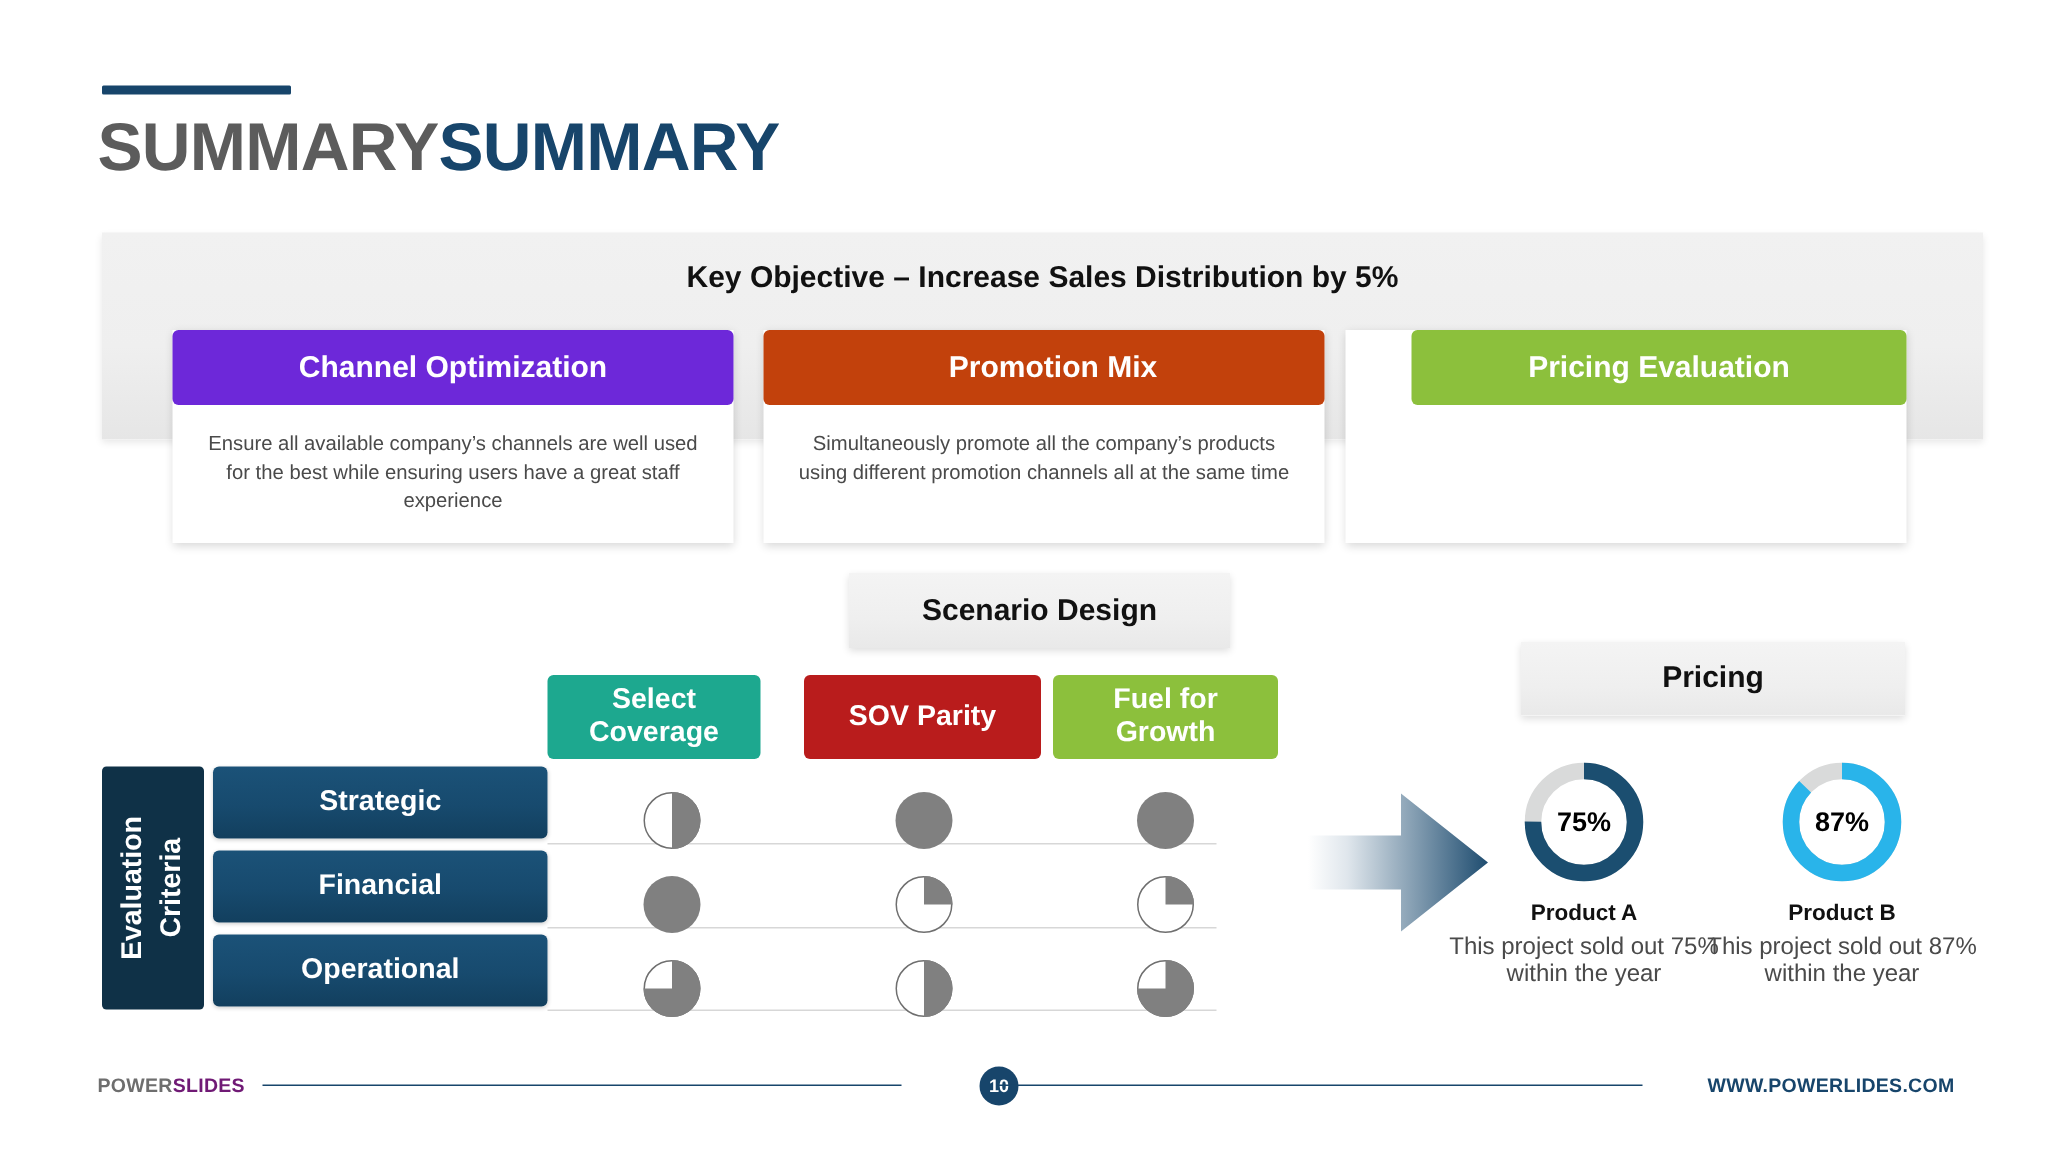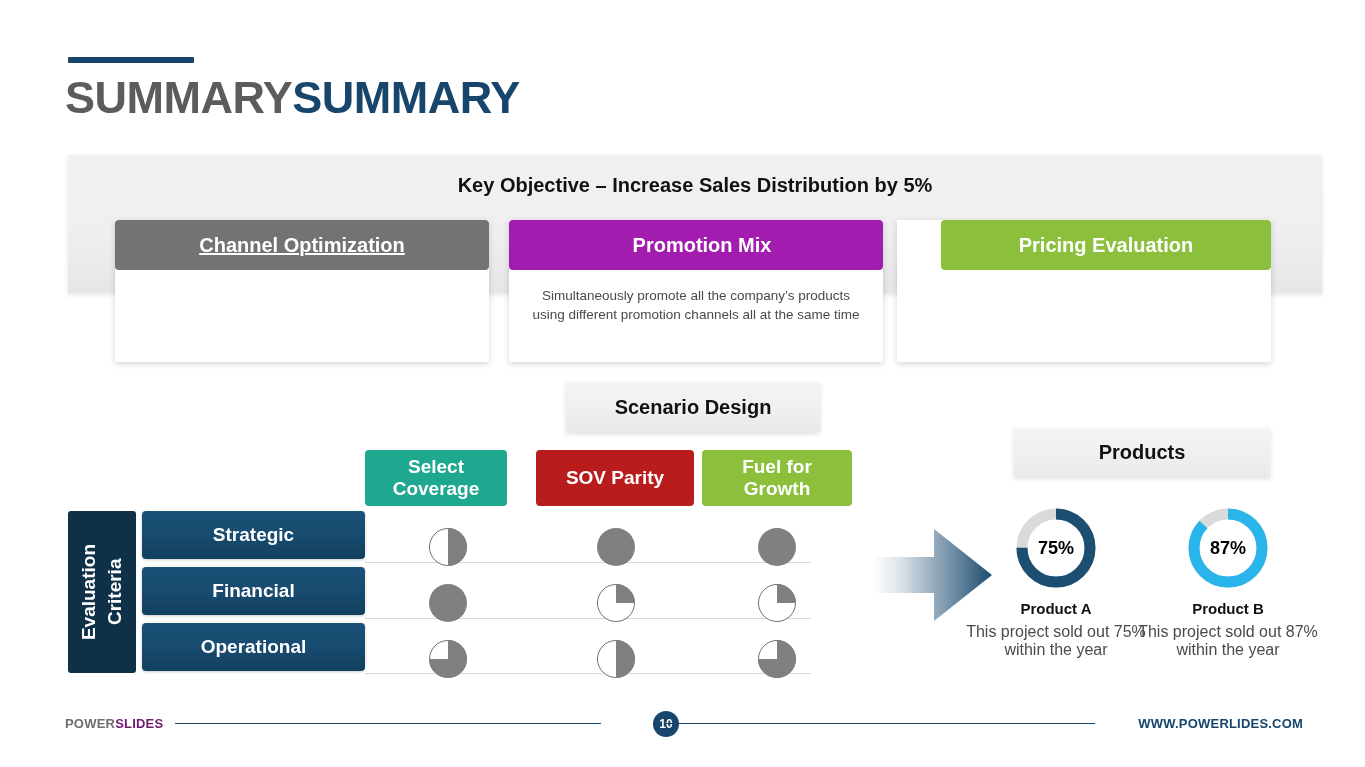--- a/index.html
+++ b/index.html
@@ -173,24 +173,25 @@
 
   <div class="title-rule"></div>
   <div class="page-title">
     <span class="t1">SUMMARY</span><span class="t2">SUMMARY</span>
   </div>
 
   <div class="objective-panel"></div>
   <div class="objective-title">Key Objective – Increase Sales Distribution by 5%</div>
 
   <div class="card c1">
-    <div class="card-head" style="background: #737373; text-decoration: underline;">Channel Optimization</div>
+    <div class="card-head" style="background: #6d28d9;">Channel Optimization</div>
+    <div class="card-body">Ensure all available company’s channels are well used for the best while ensuring users have a great staff experience</div>
   </div>
   <div class="card c2">
-    <div class="card-head" style="background: #a21caf; padding-left: 12px;">Promotion Mix</div>
+    <div class="card-head" style="background: #c2410c; padding-left: 12px;">Promotion Mix</div>
     <div class="card-body">Simultaneously promote all the company’s products using different promotion channels all at the same time</div>
   </div>
   <div class="card c3">
     <div class="card-head" style="background: rgb(140, 192, 60); margin-left: 44px;">Pricing Evaluation</div>
   </div>
 
   <div class="scenario-chip">Scenario Design</div>
 
   <div class="col-head h1" style="background: rgb(29, 168, 143);">Select Coverage</div>
   <div class="col-head h2" style="background: #b91c1c;">SOV Parity</div>
@@ -270,21 +271,21 @@
           <stop offset="0%" stop-color="#ffffff"></stop>
           <stop offset="22%" stop-color="#dfe6ec"></stop>
           <stop offset="62%" stop-color="#7d98ad"></stop>
           <stop offset="100%" stop-color="#1f4d70"></stop>
         </linearGradient>
       </defs>
       <path d="M0,36 L62,36 L62,8 L120,54 L62,100 L62,72 L0,72 Z" fill="url(#arrGrad)"></path>
     </svg>
   </div>
 
-  <div class="products-chip">Products</div>
+  <div class="products-chip">Pricing</div>
 
   <div class="donut-group g1">
     <div class="donut-wrap">
       <svg viewBox="0 0 86 86" width="86" height="86">
         <circle cx="43" cy="43" r="34" fill="none" stroke="#d9dada" stroke-width="11"></circle>
         <circle class="donut-arc" cx="43" cy="43" r="34" fill="none" stroke-width="11" stroke-linecap="butt" transform="rotate(-90 43 43)" stroke="#1b4e70" stroke-dasharray="160.22122533307945 213.62830044410595"></circle>
       </svg>
       <div class="donut-val">75%</div>
     </div>
     <div class="donut-name">Product A</div>

